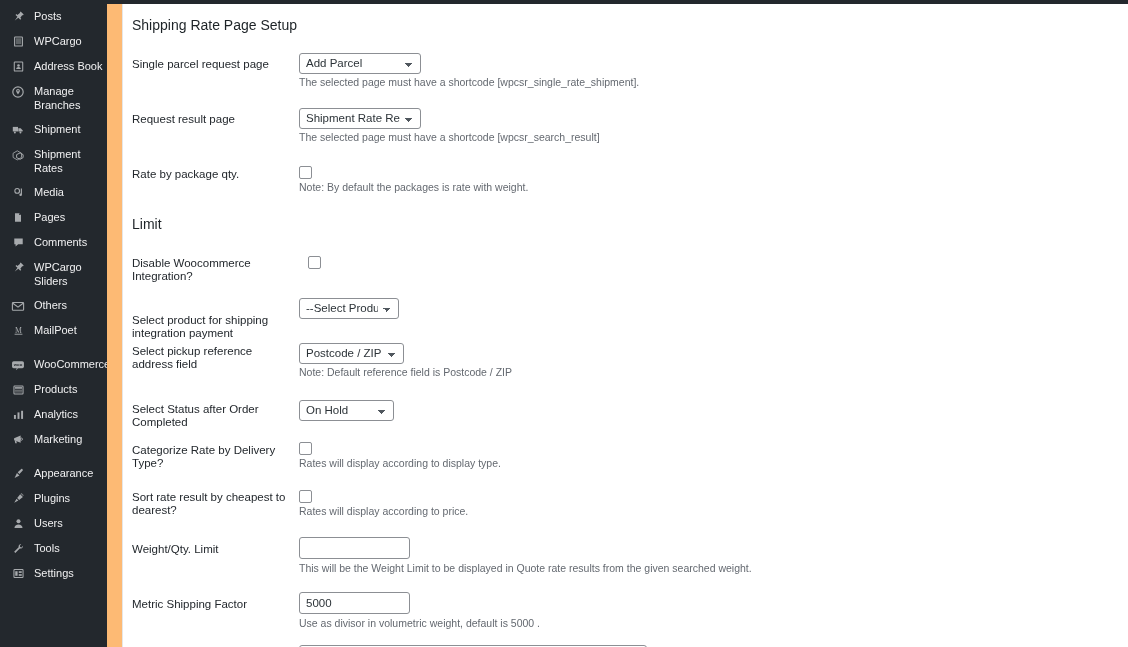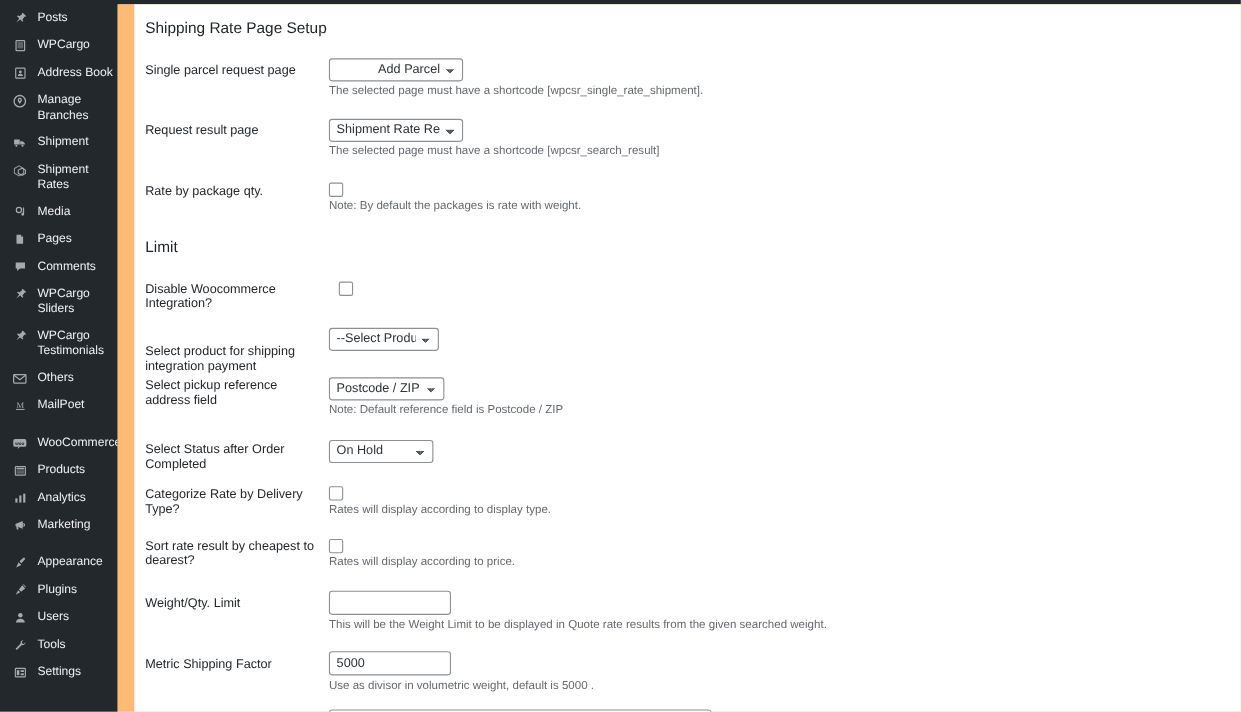--- a/index.html
+++ b/index.html
@@ -233,28 +233,20 @@
     <div class="menu-item">
       <span class="mi-icon">
         <svg width="13" height="13" viewBox="0 0 20 20" fill="currentColor">
           <path d="M13.3 2.3 11.9 3.7l.7.7-4.4 3.1-1.4-1.4-1.4 1.4 3 3-4.1 5.5 5.5-4.1 3 3 1.4-1.4-1.4-1.4 3.1-4.4.7.7 1.4-1.4z"></path>
         </svg>
       </span>
       <span class="mi-label">WPCargo Sliders</span>
     </div>
     <div class="menu-item">
       <span class="mi-icon">
-        <svg width="13" height="13" viewBox="0 0 20 20" fill="currentColor">
-          <path d="M13.3 2.3 11.9 3.7l.7.7-4.4 3.1-1.4-1.4-1.4 1.4 3 3-4.1 5.5 5.5-4.1 3 3 1.4-1.4-1.4-1.4 3.1-4.4.7.7 1.4-1.4z"></path>
-        </svg>
-      </span>
-      <span class="mi-label">WPCargo Testimonials</span>
-    </div>
-    <div class="menu-item">
-      <span class="mi-icon">
         <svg width="14" height="12" viewBox="0 0 20 16" fill="none" stroke="currentColor" stroke-width="1.6">
           <rect x="2" y="3" width="16" height="11" rx="1"></rect>
           <path d="m2.6 4 7.4 5.6L17.4 4"></path>
         </svg>
       </span>
       <span class="mi-label">Others</span>
     </div>
     <div class="menu-item">
       <span class="mi-icon">
         <svg width="13" height="13" viewBox="0 0 20 20" fill="currentColor">
@@ -355,21 +347,21 @@
   </nav>
 
 <div id="wpcontent">
   <div id="wpbody">
 
     <h2 id="sec-shipping" class="section-title">Shipping Rate Page Setup</h2>
 
     <div class="frow" style="top:49px;">
       <div class="flabel" style="top:5px;">Single parcel request page</div>
       <div class="fctl" style="top:0;">
-        <select class="wp-select" style="width:122px;text-align:right;">
+        <select class="wp-select" style="width:122px;">
           <option>Add Parcel</option>
         </select>
       </div>
       <div class="fdesc" style="top:23px;">The selected page must have a shortcode [wpcsr_single_rate_shipment].</div>
     </div>
 
     <div class="frow" style="top:104px;">
       <div class="flabel" style="top:5px;">Request result page</div>
       <div class="fctl" style="top:0;">
         <select class="wp-select" style="width:122px;">

